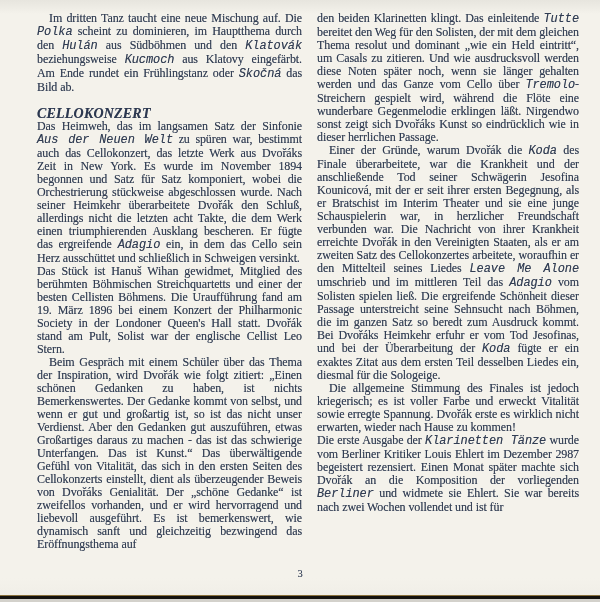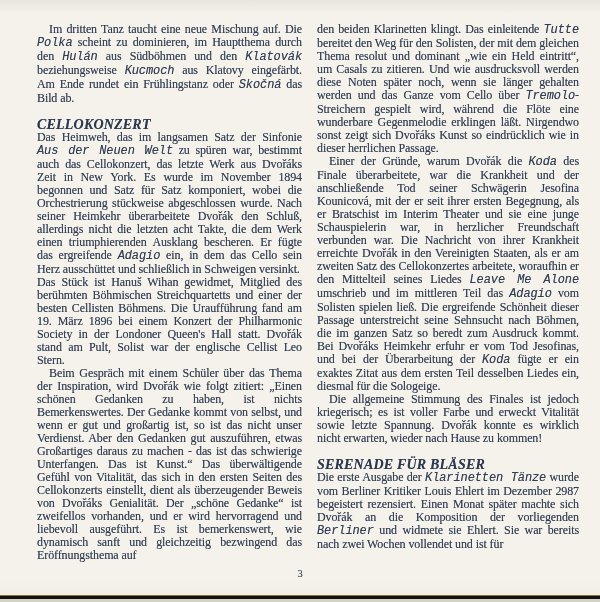--- a/index.html
+++ b/index.html
@@ -14,21 +14,21 @@
     background: #f3f1ea;
     font-family: "Liberation Serif", serif;
   }
   .page {
     position: absolute;
     inset: 0;
     background: linear-gradient(#e7e5de 0px, #f4f2eb 14px, #f4f2eb 96%, #efede6 100%);
   }
   .columns {
     position: absolute;
-    top: 23px;
+    top: 12px;
     left: 37px;
     width: 542px;
     display: flex;
     gap: 15px;
   }
   .col {
     width: 265px;
     flex: 0 0 265px;
     color: #323e54;
     font-size: 12px;
@@ -91,22 +91,21 @@
     <div class="col col-left">
         <p class="indent"><span>Im dritten Tanz taucht eine neue Mischung auf. Die </span><span class="it">Polka</span><span> scheint zu dominieren, im Hauptthema durch den </span><span class="it">Hulán</span><span> aus Südböhmen und den </span><span class="it">Klatovák</span><span> beziehungsweise </span><span class="it">Kucmoch</span><span> aus Klatovy eingefärbt. Am Ende rundet ein Frühlingstanz oder </span><span class="it">Skočná</span><span> das Bild ab.</span></p>
         <div class="heading">CELLOKONZERT</div>
         <p><span>Das Heimweh, das im langsamen Satz der Sinfonie </span><span class="it">Aus der Neuen Welt</span><span> zu spüren war, bestimmt auch das Cellokonzert, das letzte Werk aus Dvořáks Zeit in New York. Es wurde im November 1894 begonnen und Satz für Satz komponiert, wobei die Orchestrierung stückweise abgeschlossen wurde. Nach seiner Heimkehr überarbeitete Dvořák den Schluß, allerdings nicht die letzten acht Takte, die dem Werk einen triumphierenden Ausklang bescheren. Er fügte das ergreifende </span><span class="it">Adagio</span><span> ein, in dem das Cello sein Herz ausschüttet und schließlich in Schweigen versinkt.</span></p>
         <p><span>Das Stück ist Hanuš Wihan gewidmet, Mitglied des berühmten Böhmischen Streichquartetts und einer der besten Cellisten Böhmens. Die Uraufführung fand am 19. März 1896 bei einem Konzert der Philharmonic Society in der Londoner Queen's Hall statt. Dvořák stand am Pult, Solist war der englische Cellist Leo Stern.</span></p>
         <p class="indent"><span>Beim Gespräch mit einem Schüler über das Thema der Inspiration, wird Dvořák wie folgt zitiert: „Einen schönen Gedanken zu haben, ist nichts Bemerkenswertes. Der Gedanke kommt von selbst, und wenn er gut und großartig ist, so ist das nicht unser Verdienst. Aber den Gedanken gut auszuführen, etwas Großartiges daraus zu machen - das ist das schwierige Unterfangen. Das ist Kunst.“ Das überwältigende Gefühl von Vitalität, das sich in den ersten Seiten des Cellokonzerts einstellt, dient als überzeugender Beweis von Dvořáks Genialität. Der „schöne Gedanke“ ist zweifellos vorhanden, und er wird hervorragend und liebevoll ausgeführt. Es ist bemerkenswert, wie dynamisch sanft und gleichzeitig bezwingend das Eröffnungsthema auf</span></p>
       </div>
     <div class="col col-right">
         <p><span>den beiden Klarinetten klingt. Das einleitende </span><span class="it">Tutte</span><span> bereitet den Weg für den Solisten, der mit dem gleichen Thema resolut und dominant „wie ein Held eintritt“, um Casals zu zitieren. Und wie ausdrucksvoll werden diese Noten später noch, wenn sie länger gehalten werden und das Ganze vom Cello über </span><span class="it">Tremolo</span><span>-Streichern gespielt wird, während die Flöte eine wunderbare Gegenmelodie erklingen läßt. Nirgendwo sonst zeigt sich Dvořáks Kunst so eindrücklich wie in dieser herrlichen Passage.</span></p>
         <p class="indent"><span>Einer der Gründe, warum Dvořák die </span><span class="it">Koda</span><span> des Finale überarbeitete, war die Krankheit und der anschließende Tod seiner Schwägerin Jesofina Kounicová, mit der er seit ihrer ersten Begegnung, als er Bratschist im Interim Theater und sie eine junge Schauspielerin war, in herzlicher Freundschaft verbunden war. Die Nachricht von ihrer Krankheit erreichte Dvořák in den Vereinigten Staaten, als er am zweiten Satz des Cellokonzertes arbeitete, woraufhin er den Mittelteil seines Liedes </span><span class="it">Leave Me Alone</span><span> umschrieb und im mittleren Teil das </span><span class="it">Adagio</span><span> vom Solisten spielen ließ. Die ergreifende Schönheit dieser Passage unterstreicht seine Sehnsucht nach Böhmen, die im ganzen Satz so beredt zum Ausdruck kommt. Bei Dvořáks Heimkehr erfuhr er vom Tod Jesofinas, und bei der Überarbeitung der </span><span class="it">Koda</span><span> fügte er ein exaktes Zitat aus dem ersten Teil desselben Liedes ein, diesmal für die Sologeige.</span></p>
-        <p class="indent"><span>Die allgemeine Stimmung des Finales ist jedoch kriegerisch; es ist voller Farbe und erweckt Vitalität sowie letzte Spannung. Dvořák konnte es wirklich nicht erwarten, wieder nach Hause zu kommen!</span></p>
-        <div class="heading">SERENADE FÜR BLÄSER</div>
+        <p class="indent"><span>Die allgemeine Stimmung des Finales ist jedoch kriegerisch; es ist voller Farbe und erweckt Vitalität sowie erregte Spannung. Dvořák erste es wirklich nicht erwarten, wieder nach Hause zu kommen!</span></p>
         <p><span>Die erste Ausgabe der </span><span class="it">Klarinetten Tänze</span><span> wurde vom Berliner Kritiker Louis Ehlert im Dezember 2987 begeistert rezensiert. Einen Monat später machte sich Dvořák an die Komposition der vorliegenden </span><span class="it">Berliner</span><span> und widmete sie Ehlert. Sie war bereits nach zwei Wochen vollendet und ist für</span></p>
       </div>
   </div>
 
   <div class="page-number">3</div>
 
   <div class="bottom-edge">
     <div class="gold-line"></div>
     <div class="black-band"></div>
     <div class="under-paper"></div>

